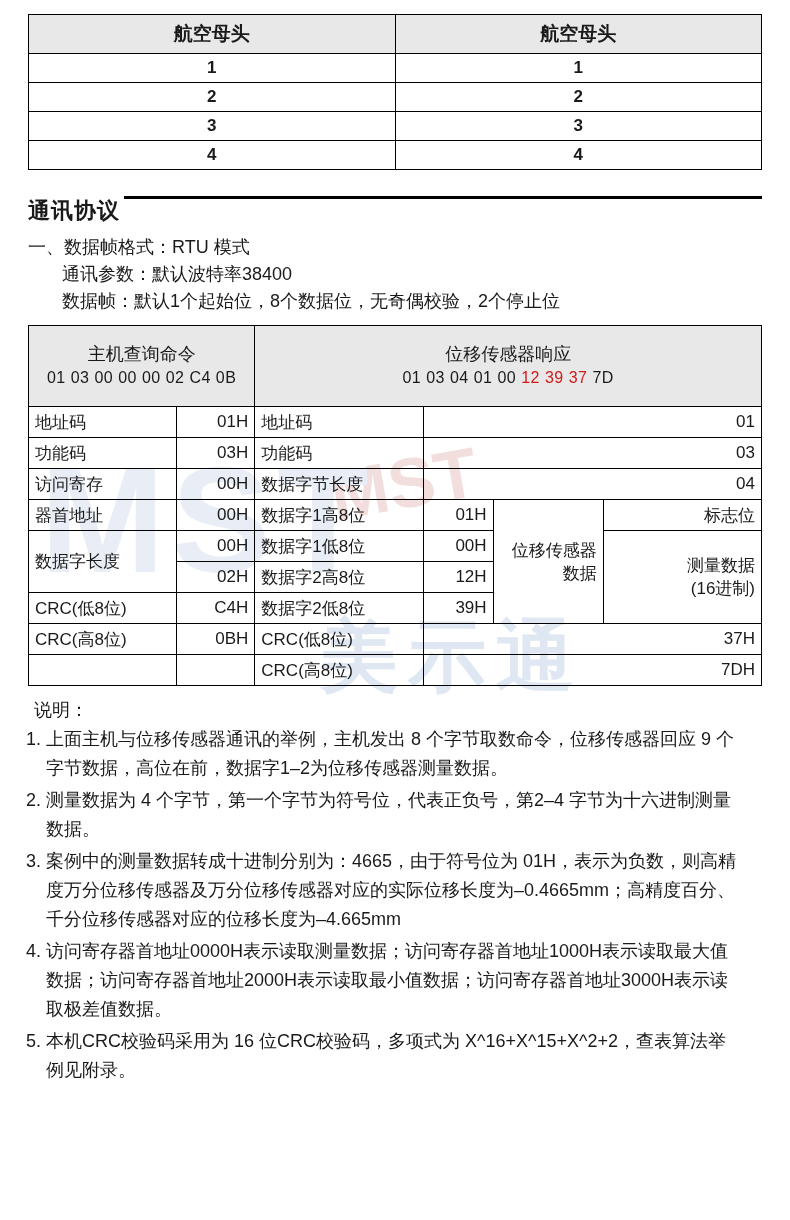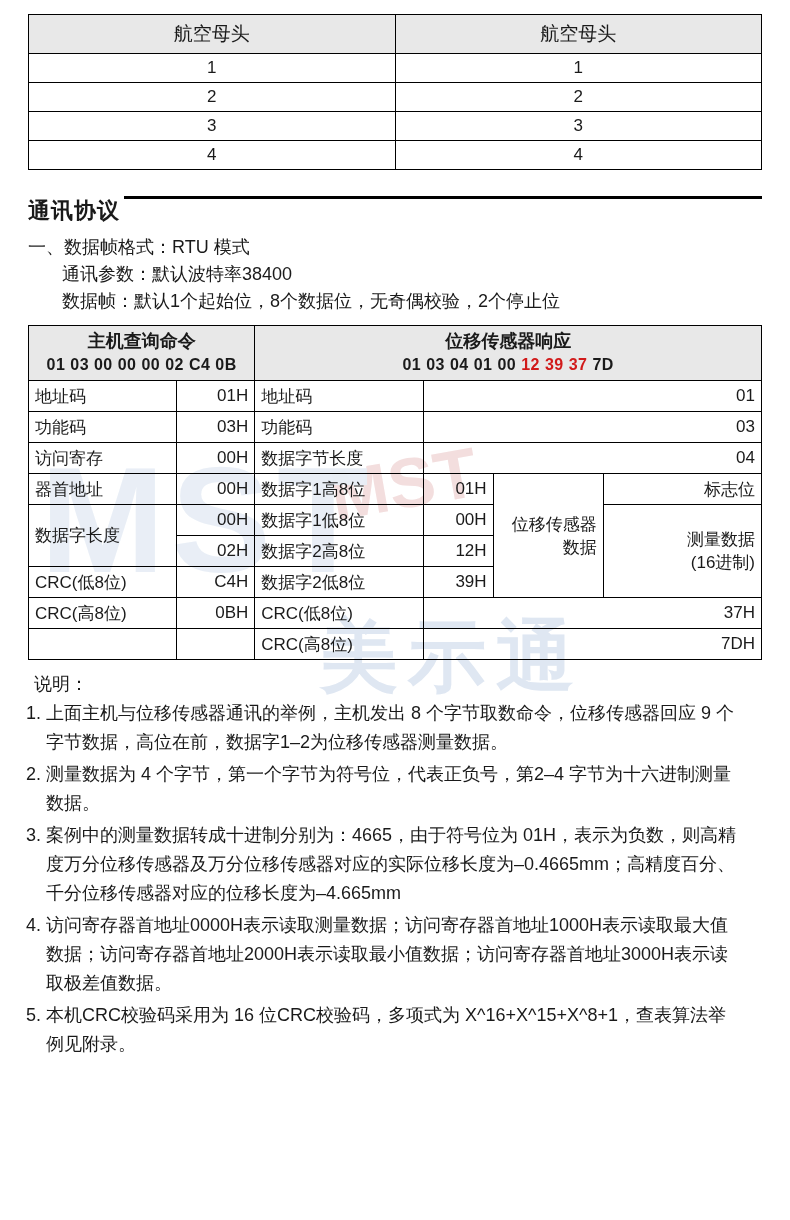--- a/index.html
+++ b/index.html
@@ -33,20 +33,21 @@
   }
 
   .content{position:relative;z-index:2;}
 
   
   table{border-collapse:collapse;}
   .top-table{
     margin:14px 0 0 28px;width:734px;
     border:1px solid #000;
     table-layout:fixed;
+    font-weight:bold;
   }
   .top-table td{
     border:1px solid #000;text-align:center;
     font-size:17px;padding:3px 0;height:22px;
   }
   .top-table tr.head td{
     background:#e8e8e8;font-size:19px;padding:5px 0;height:28px;
   }
 
   
@@ -70,22 +71,21 @@
   .proto{
     margin:10px 0 0 28px;width:734px;border:1px solid #000;
     table-layout:fixed;
   }
   .proto td{
     border:1px solid #000;font-size:17px;padding:2px 6px;height:26px;
     vertical-align:middle;
   }
   .proto .hdr{
     background:#e8e8e8;text-align:center;font-size:17px;line-height:23px;
-    padding:4px 2px;
-    font-weight:bold;
+    padding:17px 2px;
   }
   .proto .hdr .l1{font-size:18px;}
   .proto .hdr .l2{font-size:16px;letter-spacing:.5px;}
   .c{text-align:right;}
   .red{color:#d11a1a;}
 
   
   .notes-title{margin:12px 0 2px 34px;font-size:18px;}
   ol.notes{
     margin:0;padding:0;list-style:none;width:740px;
@@ -252,18 +252,18 @@
       <li>
         <span class="num">3.</span>
         <span class="txt">案例中的测量数据转成十进制分别为：4665，由于符号位为 01H，表示为负数，则高精度万分位移传感器及万分位移传感器对应的实际位移长度为–0.4665mm；高精度百分、千分位移传感器对应的位移长度为–4.665mm</span>
       </li>
       <li>
         <span class="num">4.</span>
         <span class="txt">访问寄存器首地址0000H表示读取测量数据；访问寄存器首地址1000H表示读取最大值数据；访问寄存器首地址2000H表示读取最小值数据；访问寄存器首地址3000H表示读取极差值数据。</span>
       </li>
       <li>
         <span class="num">5.</span>
-        <span class="txt">本机CRC校验码采用为 16 位CRC校验码，多项式为 X^16+X^15+X^8+1，查表算法举例见附录。</span>
+        <span class="txt">本机CRC校验码采用为 16 位CRC校验码，多项式为 X^16+X^15+X^2+2，查表算法举例见附录。</span>
       </li>
     </ol>
 
   </div>
 </div>
 
 </body></html>

